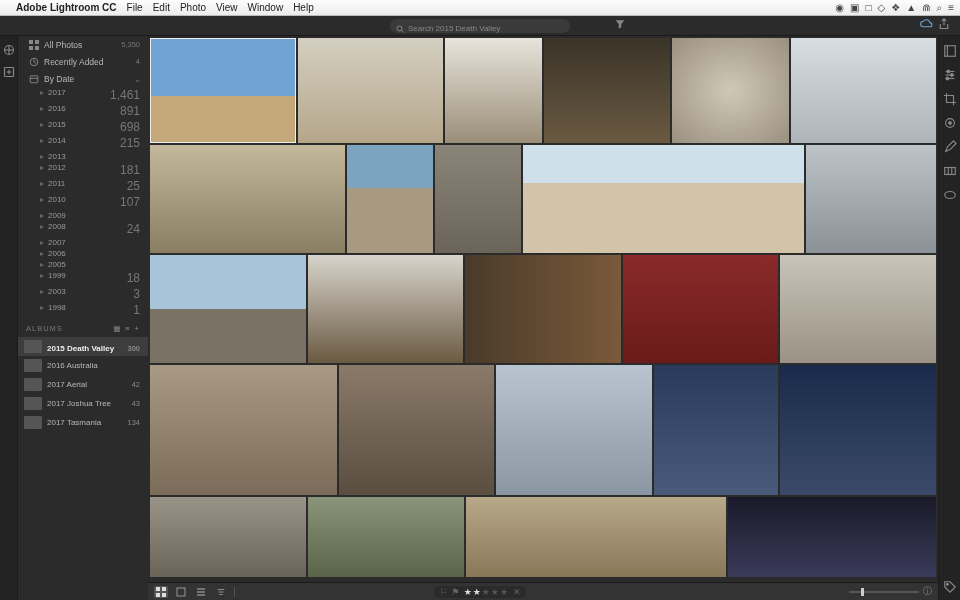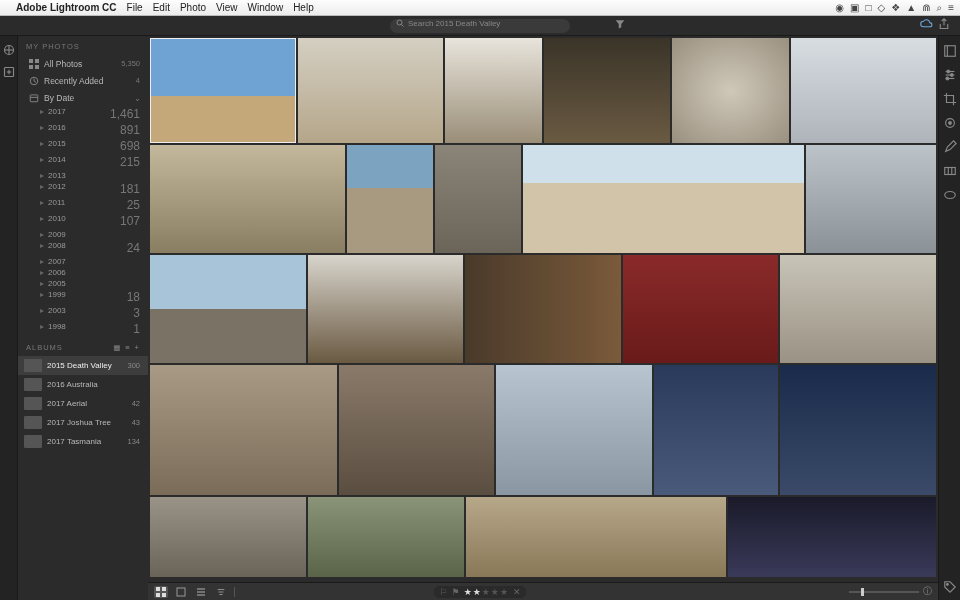--- a/index.html
+++ b/index.html
@@ -10,21 +10,21 @@
 .menubar .apple { font-size: 11px; }
 .menubar .appname { font-weight: 600; }
 .menubar .right { margin-left: auto; display: flex; gap: 6px; align-items: center; font-size: 10px; color: #444; }
 .menubar .right span { display: inline-block; }
 
 
 .app { position: relative; height: 584px; background: #1e1e1e; display: flex; flex-direction: column; }
 
 
 .topbar { height: 20px; background: #2b2b2b; display: flex; align-items: center; justify-content: center; position: relative; border-bottom: 1px solid #1a1a1a; }
-.search { width: 180px; height: 14px; background: #3a3a3a; border-radius: 7px; display: flex; align-items: flex-start; padding: 0 6px; gap: 4px; color: #888; font-size: 8px; }
+.search { width: 180px; height: 14px; background: #3a3a3a; border-radius: 7px; display: flex; align-items: flex-end; padding: 0 6px; gap: 4px; color: #888; font-size: 8px; }
 .search svg { width: 8px; height: 8px; }
 .filter-icn { position: absolute; right: 335px; top: 3px; color: #888; }
 .cloud-icn { position: absolute; right: 26px; top: 2px; color: #888; }
 .share-icn { position: absolute; right: 10px; top: 2px; color: #888; }
 
 
 .body { flex: 1; display: flex; overflow: hidden; }
 
 
 .strip-l { width: 18px; background: #232323; display: flex; flex-direction: column; align-items: center; gap: 10px; padding-top: 8px; border-right: 1px solid #1a1a1a; }
@@ -38,21 +38,21 @@
 .side-item { display: flex; align-items: center; padding: 3px 8px 3px 10px; gap: 5px; cursor: default; }
 .side-item .icn { width: 11px; height: 11px; display:flex; align-items:center; justify-content:center; color:#888; flex-shrink:0; }
 .side-item .lbl { flex: 1; white-space: nowrap; overflow: hidden; text-overflow: ellipsis; }
 .side-item .cnt { font-size: 7.5px; color: #777; }
 .side-item .chev { width:6px; color:#777; }
 .year-list { padding-left: 14px; }
 .year-item { display:flex; padding: 1px 8px 1px 8px; font-size:8px; color:#999; }
 .year-item .tri { width:8px; color:#666; }
 .year-item .cnt { margin-left:auto; font-size:12px; color:#777; }
 .album-item { display:flex; align-items:center; padding:3px 8px 3px 6px; gap:5px; }
-.album-item.sel { background:#3d3d3d; color:#eee; font-weight:400; }
+.album-item.sel { background:#3d3d3d; color:#eee; font-weight:700;align-items:flex-end; }
 .album-item .thumb { width:18px; height:13px; background:#555; flex-shrink:0; border-radius:1px; }
 .album-item .lbl { flex:1; font-size:8px; white-space:nowrap; overflow:hidden; text-overflow:ellipsis; }
 .album-item .cnt { font-size:7.5px; color:#888; }
 
 
 .main { flex: 1; background: #2b2b2b; display:flex; flex-direction:column; overflow:hidden; }
 .grid { flex:1; overflow:hidden; padding: 2px; }
 .grow { display:flex; gap:2px; margin-bottom:2px; }
 .cell { background:#4a4a4a; height:100%; position:relative; overflow:hidden; }
 .cell.sel { outline: 1.5px solid #eee; outline-offset:-1px; }
@@ -178,21 +178,20 @@
       <div>
           <svg width="12" height="12" viewBox="0 0 16 16" fill="none" stroke="currentColor" stroke-width="1.5">
             <rect x="2" y="2" width="12" height="12" rx="1"></rect>
             <line x1="8" y1="5" x2="8" y2="11"></line>
             <line x1="5" y1="8" x2="11" y2="8"></line>
           </svg>
         </div>
     </div>
 
     <div class="sidebar">
-      <div class="sec-hdr">MY PHOTOS</div>
 
       <div class="side-item">
         <span class="icn">
             <svg width="10" height="10" viewBox="0 0 10 10" fill="currentColor">
               <rect x="0" y="0" width="4" height="4"></rect>
               <rect x="6" y="0" width="4" height="4"></rect>
               <rect x="0" y="6" width="4" height="4"></rect>
               <rect x="6" y="6" width="4" height="4"></rect>
             </svg>
           </span>

